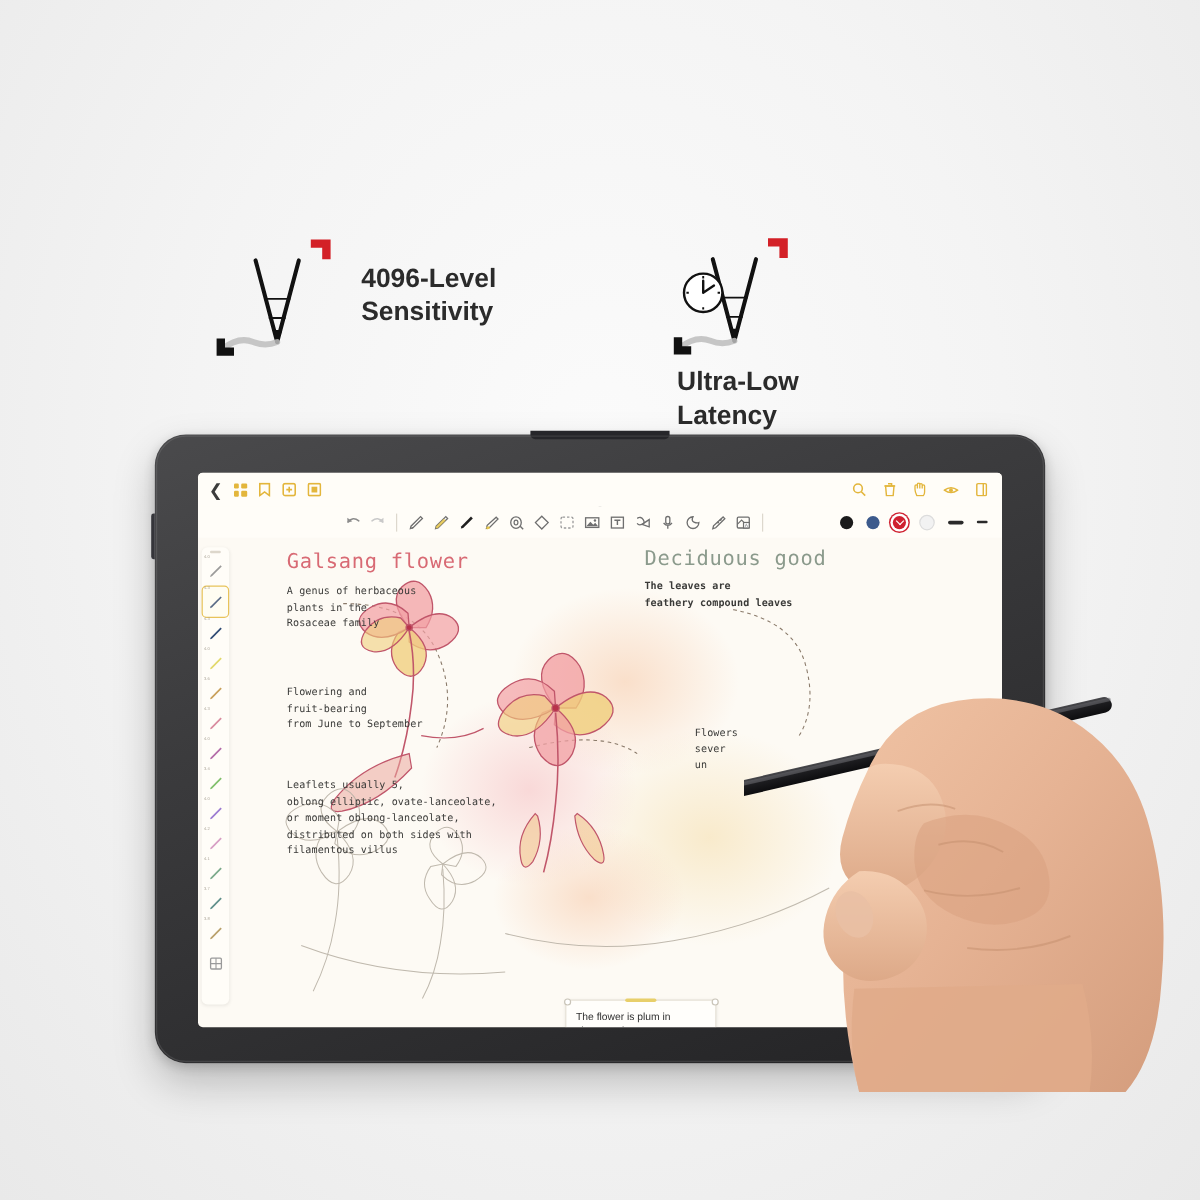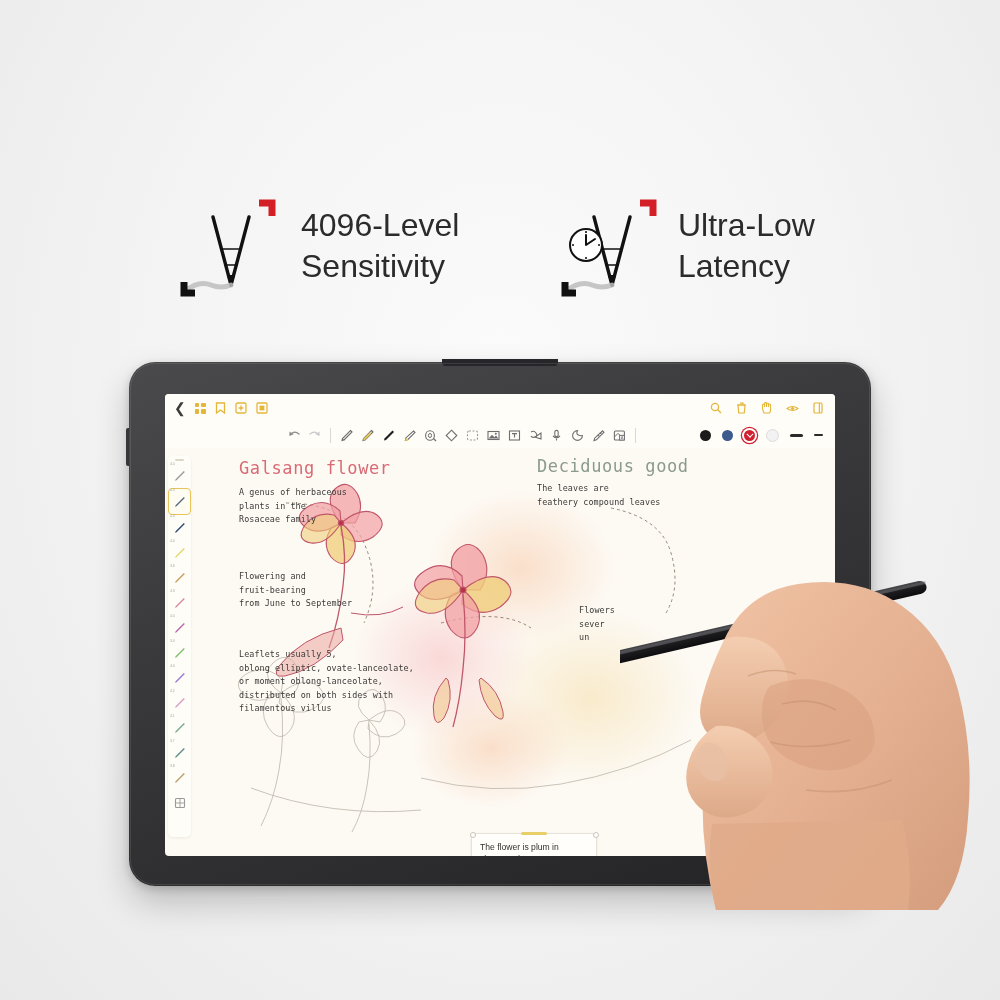--- a/index.html
+++ b/index.html
@@ -16,25 +16,25 @@
     position:absolute;top:56px;left:0;width:1000px;text-align:center;
     font-family:"Liberation Sans",sans-serif;
     font-size:61px;font-weight:bold;letter-spacing:-1.2px;
     color:#111;line-height:1.05;
   }
 
   
   .features{position:absolute;top:186px;left:0;width:1000px;height:120px;}
   .feature{position:absolute;top:0;height:120px;display:flex;align-items:center;}
   .feature.f1{left:175px;}
-  .feature.f2{left:552px;}
+  .feature.f2{left:552px;flex-direction:column;}
   .feat-icon{position:relative;width:118px;height:118px;flex:0 0 118px;}
   .feat-label{
-    font-size:32px;color:#2b2b2b;line-height:1.28;margin-left:8px;
-    white-space:pre-line;font-weight:400;
+    font-size:22px;color:#2b2b2b;line-height:1.28;margin-left:8px;
+    white-space:pre-line;font-weight:700;
   }
   
   .feat-icon svg{position:absolute;left:0;top:0;}
 
   
   .tablet{
     position:absolute;left:129px;top:362px;width:742px;height:524px;
     background:linear-gradient(160deg,#4a4a4c 0%,#3b3b3d 35%,#2e2e30 70%,#232325 100%);
     border-radius:26px;
     box-shadow:0 16px 34px rgba(0,0,0,.22),0 3px 9px rgba(0,0,0,.16);
@@ -544,21 +544,21 @@
         <div class="note-body" style="left:48px;top:122px;">Flowering and
 fruit-bearing
 from June to September</div>
         <div class="note-body" style="left:48px;top:200px;">Leaflets usually 5,
 oblong elliptic, ovate-lanceolate,
 or moment oblong-lanceolate,
 distributed on both sides with
 filamentous villus</div>
 
         <div class="note-title t2" style="left:346px;top:8px;">Deciduous good</div>
-        <div class="note-body" style="left:346px;top:34px;">The leaves are
+        <div class="note-body" style="left:346px;top:34px;font-weight:bold;">The leaves are
 feathery compound leaves</div>
         <div class="note-body" style="left:388px;top:108px;margin-top:48px;">Flowers
 sever
 un</div>
 
         <div class="sticky">
           <div class="sticky-txt">In Tibet
 "good time" or "happiness"
 and "Meiduo" means flower,
 so Gesang flower is also

